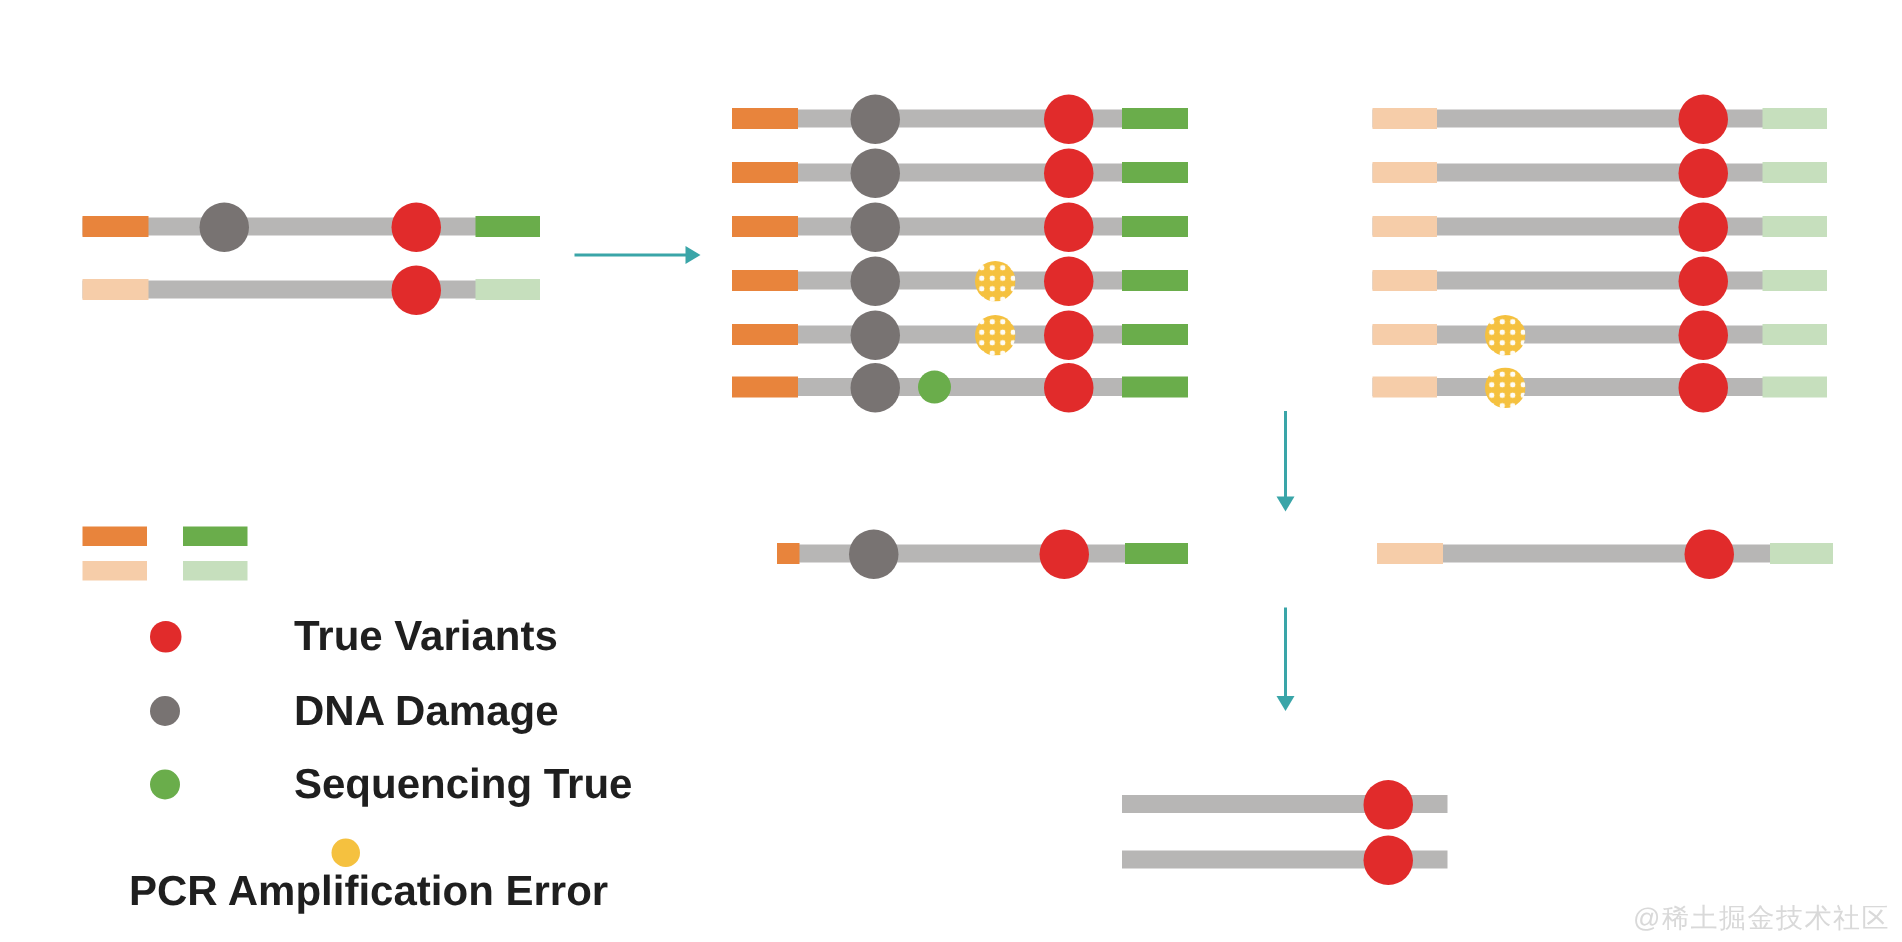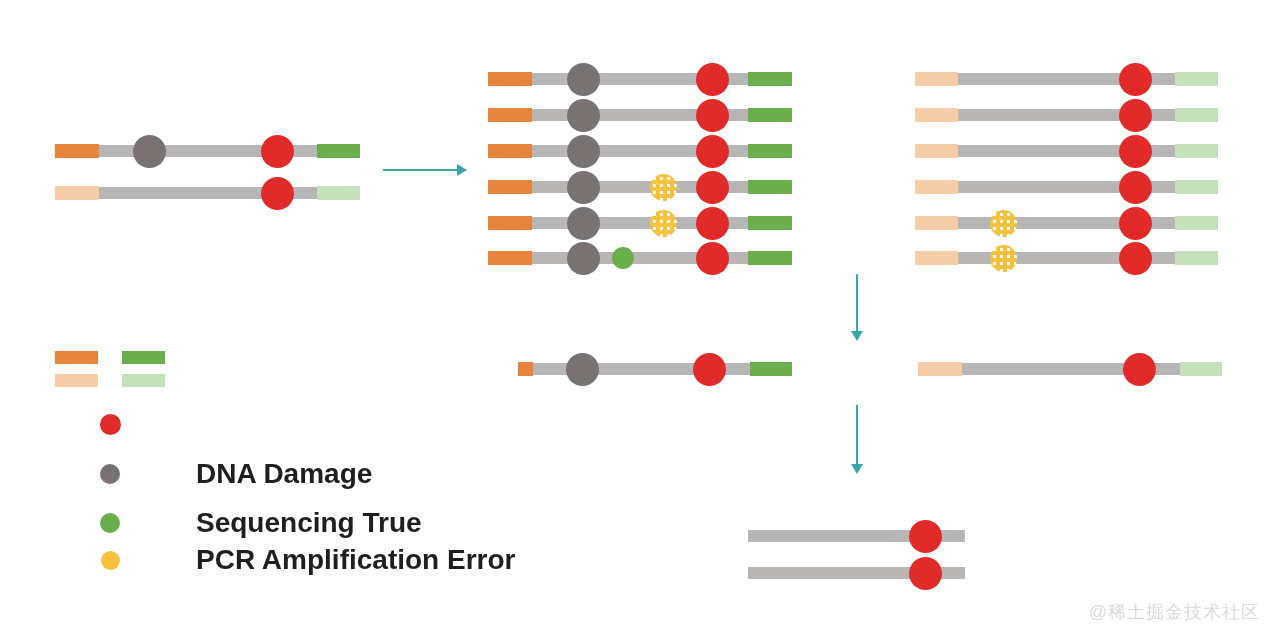--- a/index.html
+++ b/index.html
@@ -38,34 +38,35 @@
           <span style="background: rgb(106, 173, 75);"></span>
           <span style="background: rgb(246, 205, 169);"></span>
           <span style="background: rgb(198, 223, 189);"></span>
         </div>
       </div>
     </div>
     <div class="legend-row" id="legend-row-1" style="top: 409px;">
       <div class="legend-icon">
           <span class="legend-dot" style="height: 21px; width: 21px; background: rgb(225, 43, 43);"></span>
         </div>
+      <div class="legend-label" style="color: rgb(31, 31, 31);">True Variants</div>
     </div>
     <div class="legend-row" id="legend-row-2" style="top: 459px;">
       <div class="legend-icon">
           <span class="legend-dot" style="height: 20px; width: 20px; background: rgb(120, 115, 114);"></span>
         </div>
       <div class="legend-label" style="color: rgb(31, 31, 31);">DNA Damage</div>
     </div>
     <div class="legend-row" id="legend-row-3" style="top: 508px;">
       <div class="legend-icon">
           <span class="legend-dot" style="height: 20px; width: 20px; background: rgb(106, 173, 75);"></span>
         </div>
       <div class="legend-label" style="color: rgb(31, 31, 31);">Sequencing True</div>
     </div>
-    <div class="legend-row" id="legend-row-4" style="top: 545px;">
+    <div class="legend-row" id="legend-row-4" style="top: 559px; flex-direction: column;">
       <div class="legend-icon">
           <span class="legend-dot speckled" style="height: 19px; width: 19px; background: rgb(245, 193, 63);"></span>
         </div>
       <div class="legend-label" style="color: rgb(31, 31, 31);">PCR Amplification Error</div>
     </div>
   </div>
 
   <div class="watermark" style="color: rgb(217, 217, 217);">@稀土掘金技术社区</div>
 <div class="strand" style="left: 55px; top: 145px; width: 305px; height: 12px;">
       <div class="bar" style="background: rgb(183, 182, 181);"></div>

